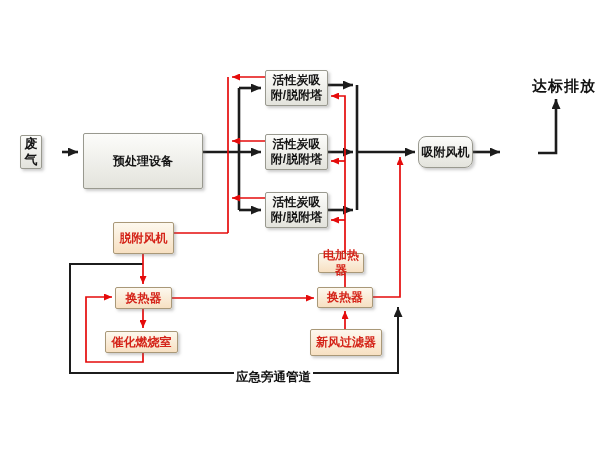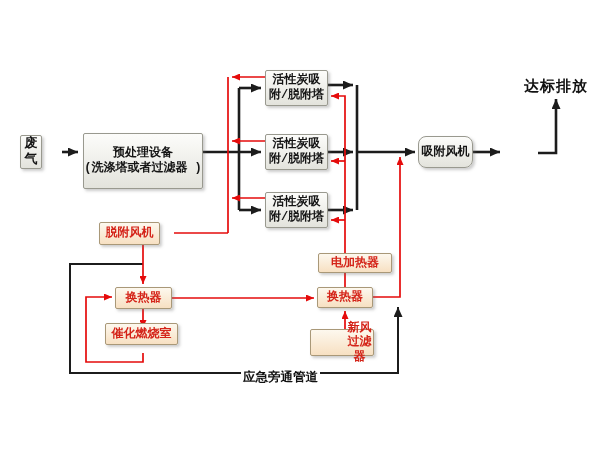--- a/index.html
+++ b/index.html
@@ -13,21 +13,20 @@
   #wires{position:absolute;left:0;top:0;width:600px;height:451px;}
   .node{
     position:absolute;
     display:flex;flex-direction:column;align-items:center;justify-content:center;
     text-align:center;
     border-radius:2px;
     line-height:1.22;
     font-weight:bold;
     box-sizing:border-box;
     box-shadow:2px 2px 3px rgba(110,110,110,0.35);
-    font-family:Liberation Mono, monospace;
   }
   .gray{
     background:linear-gradient(#fcfcfa,#e3e3dc);
     border:1px solid #99998f;
     color:#141414;
     font-size:12px;
   }
   .pink{
     background:linear-gradient(#fdf8ee,#f7e0c2);
     border:1px solid #a99878;
@@ -37,27 +36,27 @@
   .floating-label{
     position:absolute;
     color:#111;
     font-weight:bold;
     white-space:nowrap;
   }
   #emission-label{
     font-family:"Liberation Serif","DejaVu Serif",serif;
     font-size:15px;
     letter-spacing:1px;
+    margin-left:8px;
   }
   #bypass-label{
     font-size:12.5px;
     background:#ffffff;
     padding:0 2px;
     font-family:"Liberation Serif","DejaVu Serif",serif;
-    margin-left:7px;
   }
 </style>
 </head>
 <body>
 
 <div id="canvas">
 
   <svg id="wires" viewBox="0 0 600 451" xmlns="http://www.w3.org/2000/svg">
     <defs>
       <marker id="arrB" markerUnits="userSpaceOnUse" markerWidth="11" markerHeight="9" refX="10" refY="4.5" orient="auto">
@@ -103,21 +102,20 @@
       <path d="M345,220 H331" marker-end="url(#arrR)"></path>
     </g>
   </svg>
 
   <div class="node gray" style="left:20px;top:135px;width:22px;height:34px;font-size:13px;">
     <span>废气</span>
   </div>
 
   <div class="node gray" style="left:83px;top:133px;width:120px;height:56px;">
     <span>预处理设备</span>
-    <span>(洗涤塔或者过滤器 )</span>
   </div>
 
   <div class="node gray" style="left:265px;top:70px;width:63px;height:36px;">
     <span>活性炭吸</span>
     <span>附/脱附塔</span>
   </div>
 
   <div class="node gray" style="left:265px;top:134px;width:63px;height:36px;">
     <span>活性炭吸</span>
     <span>附/脱附塔</span>
@@ -126,41 +124,41 @@
   <div class="node gray" style="left:265px;top:192px;width:63px;height:36px;">
     <span>活性炭吸</span>
     <span>附/脱附塔</span>
   </div>
 
   <div class="node gray" style="left:418px;top:136px;width:55px;height:32px;border-radius:8px;">
     <span>吸附风机</span>
   </div>
 
 
-  <div class="node pink" style="left:99px;top:222px;width:61px;height:23px;">
+  <div class="node pink" style="left:113px;top:222px;width:61px;height:32px;">
     <span>脱附风机</span>
   </div>
 
   <div class="node pink" style="left:115px;top:287px;width:57px;height:22px;">
     <span>换热器</span>
   </div>
 
-  <div class="node pink" style="left:105px;top:323px;width:73px;height:22px;">
+  <div class="node pink" style="left:105px;top:331px;width:73px;height:22px;">
     <span>催化燃烧室</span>
   </div>
 
-  <div class="node pink" style="left:318px;top:253px;width:74px;height:20px;">
+  <div class="node pink" style="left:318px;top:253px;width:46px;height:20px;">
     <span>电加热器</span>
   </div>
 
   <div class="node pink" style="left:317px;top:287px;width:56px;height:21px;">
     <span>换热器</span>
   </div>
 
-  <div class="node pink" style="left:310px;top:329px;width:64px;height:27px;padding-left:35px;">
+  <div class="node pink" style="left:310px;top:329px;width:72px;height:27px;">
     <span>新风过滤器</span>
   </div>
 
   <div id="emission-label" class="floating-label" style="left:524px;top:77px;">达标排放</div>
 
   <div id="bypass-label" class="floating-label" style="left:234px;top:369px;">应急旁通管道</div>
 
 </div>
 
 </body></html>

